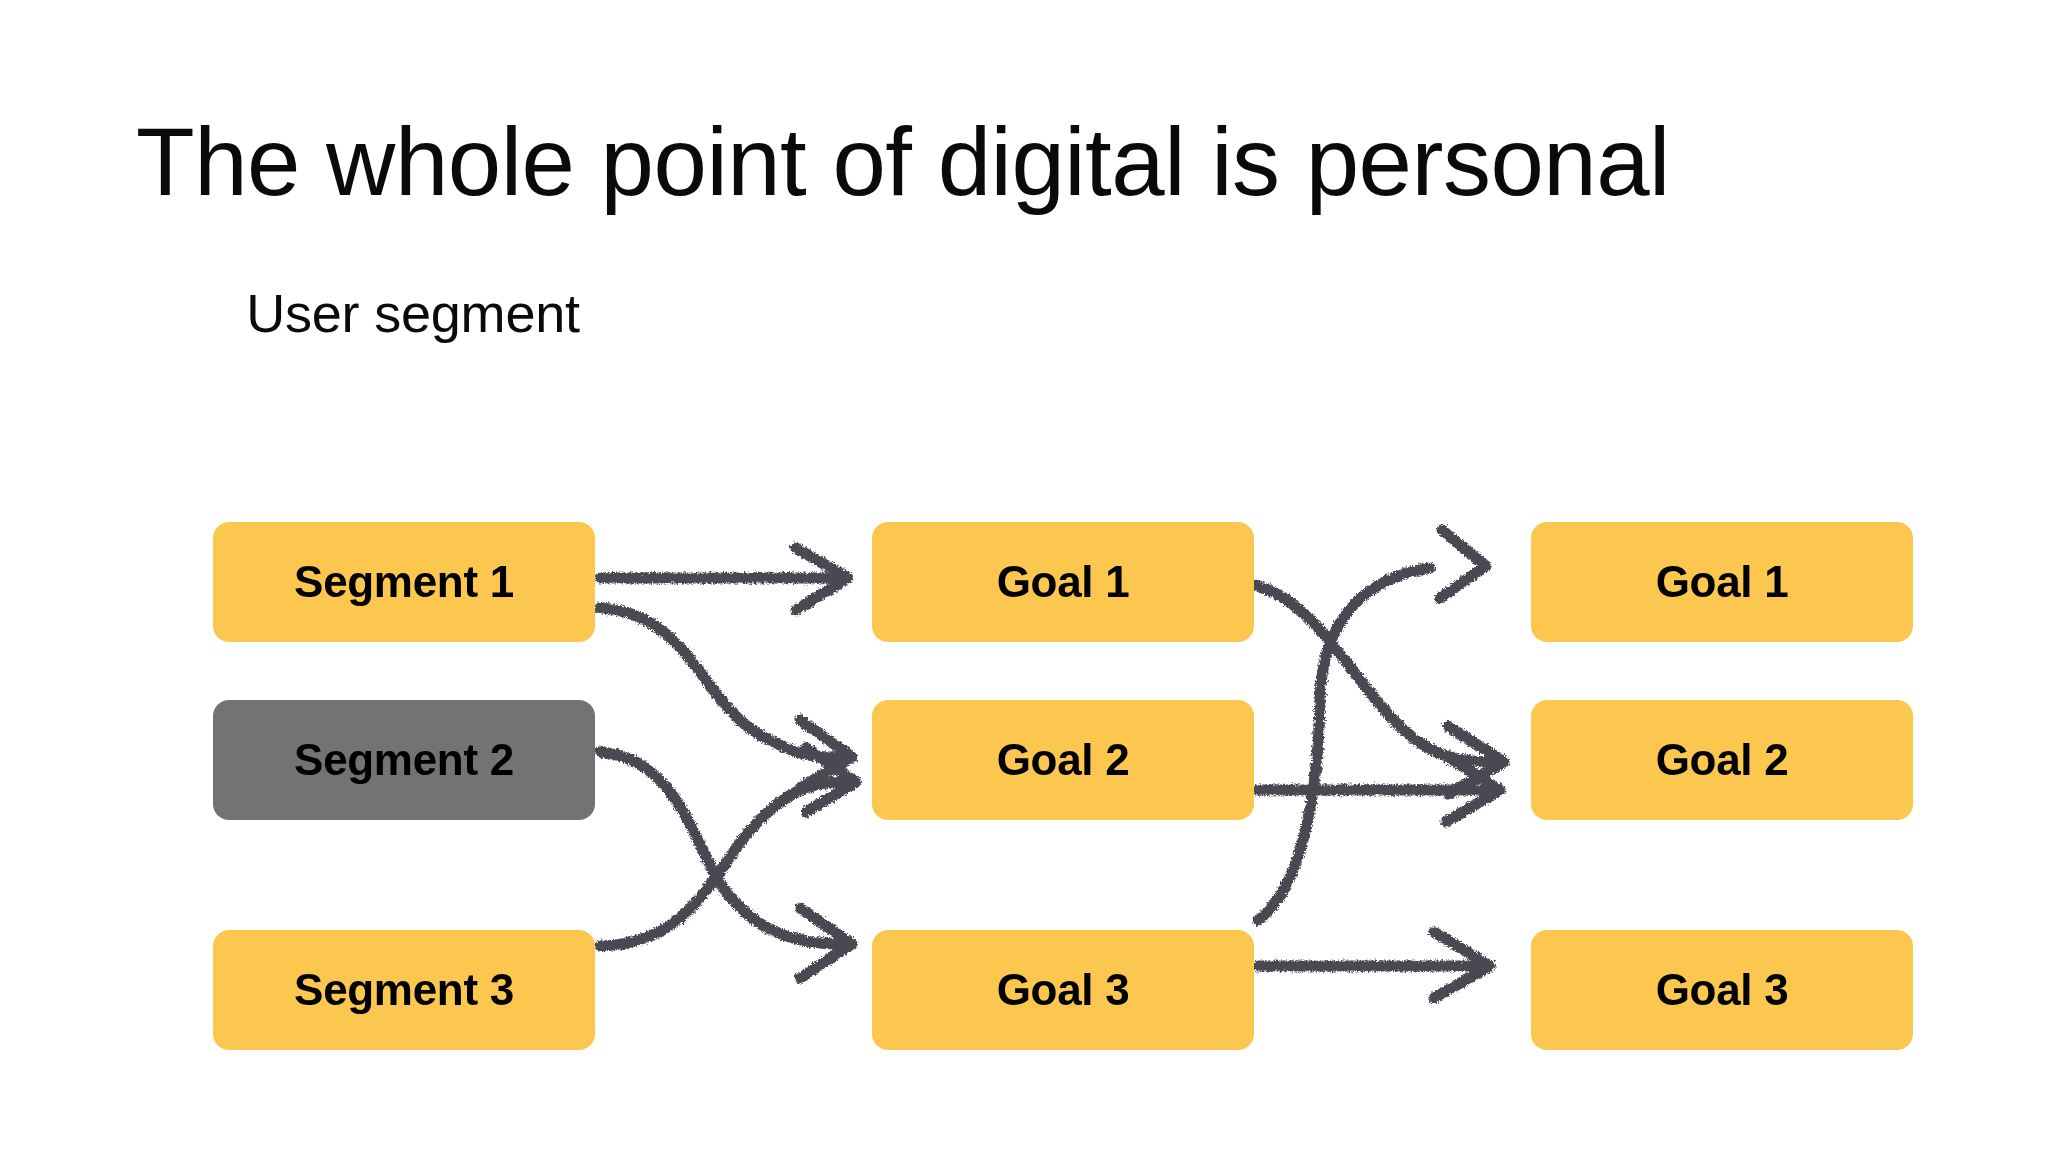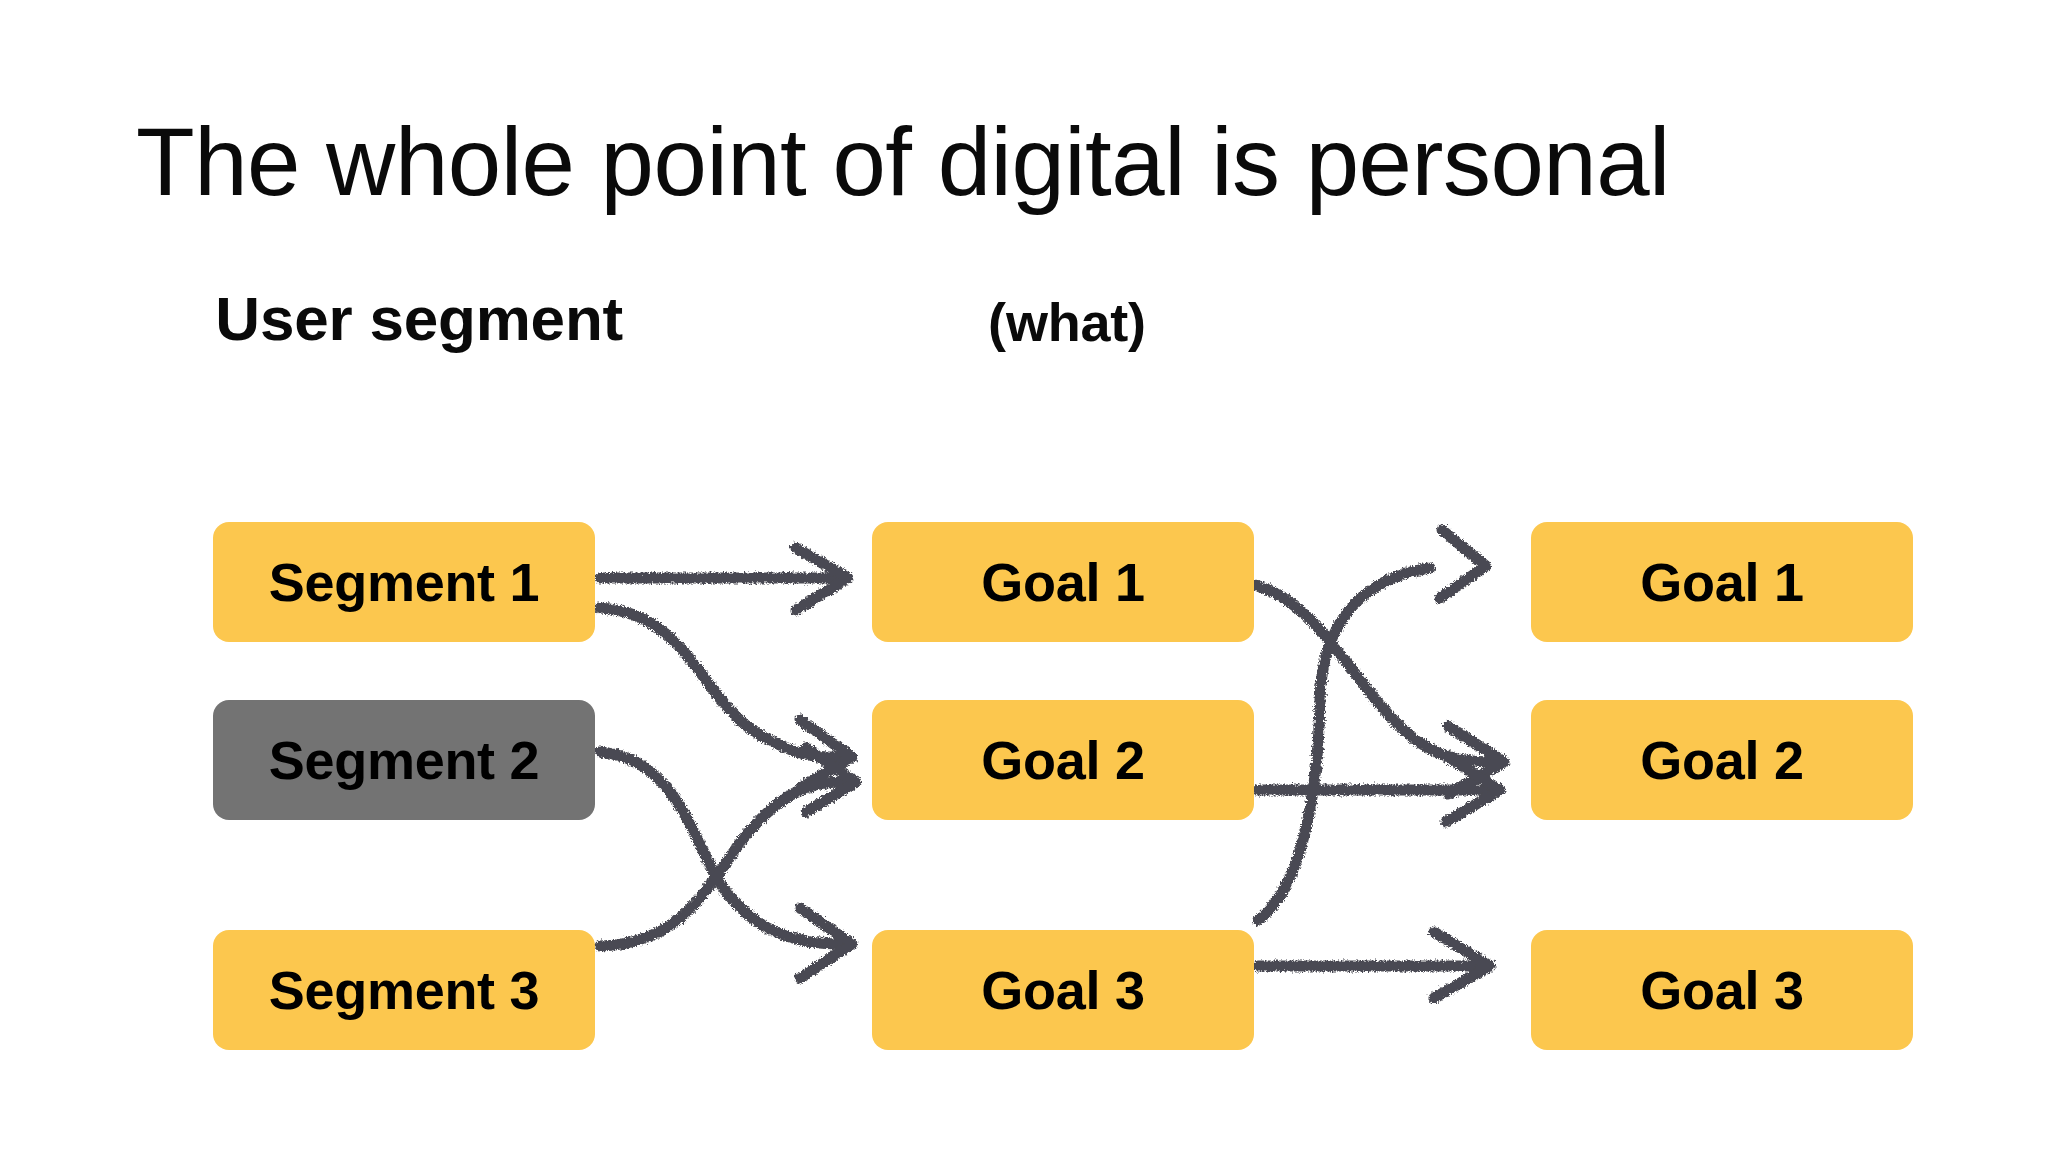--- a/index.html
+++ b/index.html
@@ -40,25 +40,24 @@
   
   .col-header {
     position: absolute;
     top: 282px;
     width: 420px;
     text-align: center;
     color: #0a0a0a;
   }
   .col-header .col-name {
     display: block;
-    font-size: 62px;
-    font-weight: 700;
+    font-size: 54px;
+    font-weight: 400;
     line-height: 1.18;
     letter-spacing: -0.2px;
-    text-align: right;
   }
   .col-header .col-paren {
     display: block;
     font-size: 54px;
     font-weight: 700;
     line-height: 1.2;
     letter-spacing: -0.2px;
     margin-top: 8px;
   }
 
@@ -72,21 +71,21 @@
     width: 382px;
     height: 120px;
     border-radius: 16px;
     background: #fcc74e;
     display: flex;
     align-items: center;
     justify-content: center;
     box-sizing: border-box;
   }
   .node-box .node-label {
-    font-size: 54px;
+    font-size: 44px;
     font-weight: 700;
     color: #000000;
     letter-spacing: -0.3px;
     line-height: 1;
   }
 
   
   .col-x-0 { left: 213px; }
   .col-x-1 { left: 872px; }
   .col-x-2 { left: 1531px; }
@@ -130,21 +129,20 @@
 
 <div id="slide" style="background: rgb(255, 255, 255);">
 
   <h1 id="slide-title" style="color: rgb(10, 10, 10);">The whole point of digital is personal</h1>
 
   <div class="col-header" id="header-col-0" style="color: rgb(10, 10, 10);">
     <span class="col-name">User segment</span>
   </div>
 
   <div class="col-header" id="header-col-1" style="color: rgb(10, 10, 10);">
-    <span class="col-paren">(what)</span>
   </div>
 
 
   <div id="arrow-layer">
     <svg viewBox="0 0 2048 1152" xmlns="http://www.w3.org/2000/svg" aria-hidden="true">
       <defs>
         <filter id="chalk" x="-20%" y="-20%" width="140%" height="140%">
           <feTurbulence type="fractalNoise" baseFrequency="0.9" numOctaves="4" seed="7" result="noise"></feTurbulence>
           <feDisplacementMap in="SourceGraphic" in2="noise" scale="5" xChannelSelector="R" yChannelSelector="G" result="rough"></feDisplacementMap>
           <feTurbulence type="fractalNoise" baseFrequency="0.35" numOctaves="3" seed="3" result="n2"></feTurbulence>

